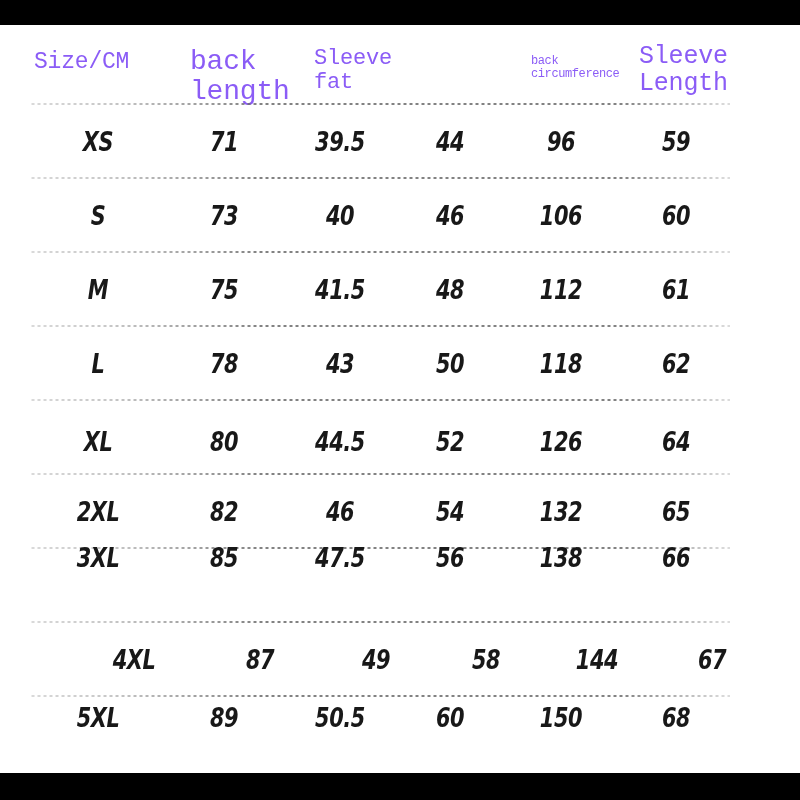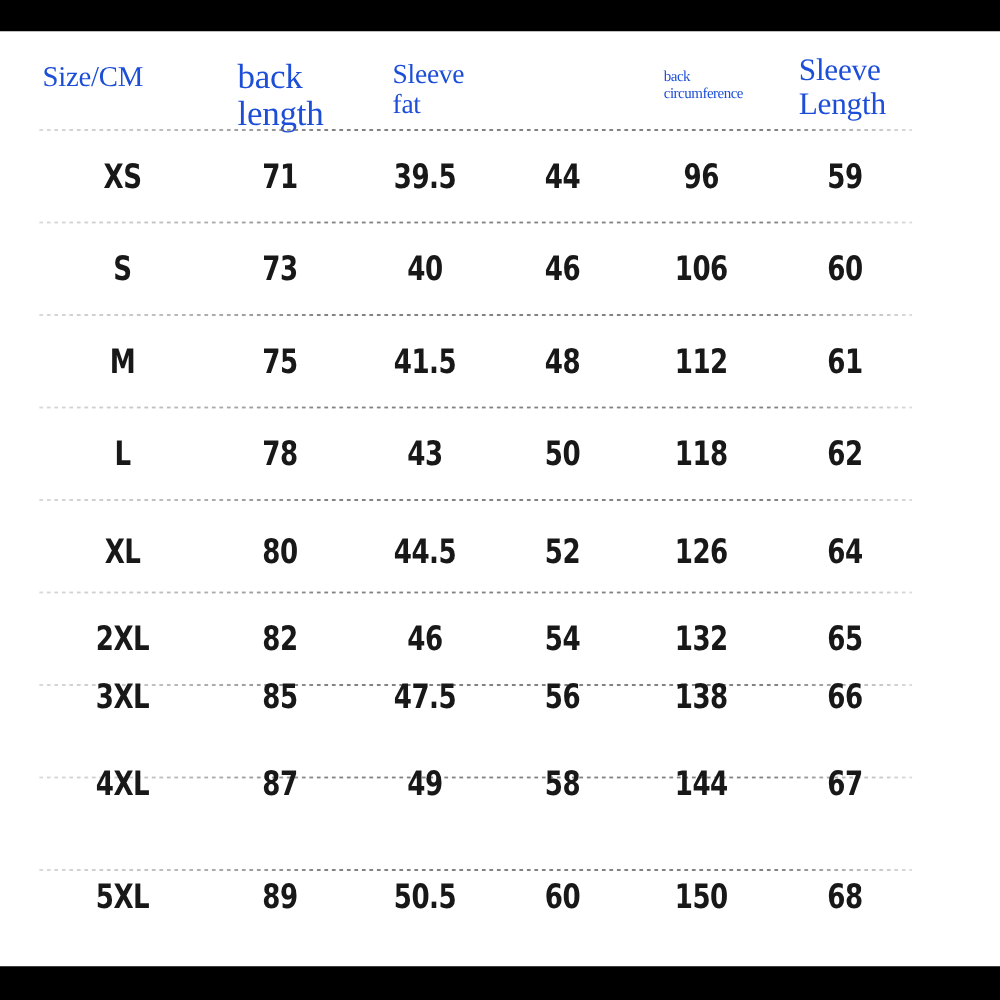--- a/index.html
+++ b/index.html
@@ -39,22 +39,22 @@
   
   .header-row {
     position: absolute;
     left: 0;
     top: 0;
     width: 800px;
     height: 80px;
   }
   .hcell {
     position: absolute;
-    color: #1d4ed8;
-    font-family: Liberation Serif, serif;
+    color: #8b5cf6;
+    font-family: Liberation Mono, monospace;
     font-weight: 400;
     line-height: 1.08;
     letter-spacing: -0.2px;
     white-space: pre-line;
   }
   .h-size {
     left: 34px;
     top: 25px;
     font-size: 23px;
   }
@@ -98,20 +98,21 @@
     mask-image: linear-gradient(to right, rgba(0,0,0,0.30) 0px, rgba(0,0,0,0.45) 80px, rgba(0,0,0,1) 230px, rgba(0,0,0,1) 590px, rgba(0,0,0,0.45) 672px, rgba(0,0,0,0.28) 700px);
     opacity: 0.85;
   }
 
   
   .row {
     position: absolute;
     left: 0;
     width: 684px;
     height: 74px;
+    font-style: italic;
   }
   .cell {
     position: absolute;
     top: 0;
     height: 74px;
     line-height: 74px;
     color: #181818;
     font-family: "DejaVu Sans Condensed", "Liberation Sans Narrow", "DejaVu Sans", sans-serif;
     font-weight: 700;
     font-size: 27px;
@@ -205,21 +206,21 @@
         <div class="sep" style="top: 522px;"></div>
         <div class="row" style="top: 496px;">
           <div class="cell c0">3XL</div>
           <div class="cell c1">85</div>
           <div class="cell c2">47.5</div>
           <div class="cell c3">56</div>
           <div class="cell c4">138</div>
           <div class="cell c5">66</div>
         </div>
         <div class="sep" style="top: 596px;"></div>
-        <div class="row" style="top: 566px;">
+        <div class="row" style="top: 598px; margin-left: 36px;">
           <div class="cell c0">4XL</div>
           <div class="cell c1">87</div>
           <div class="cell c2">49</div>
           <div class="cell c3">58</div>
           <div class="cell c4">144</div>
           <div class="cell c5">67</div>
         </div>
         <div class="sep" style="top: 670px;"></div>
         <div class="row" style="top: 656px;">
           <div class="cell c0">5XL</div>

